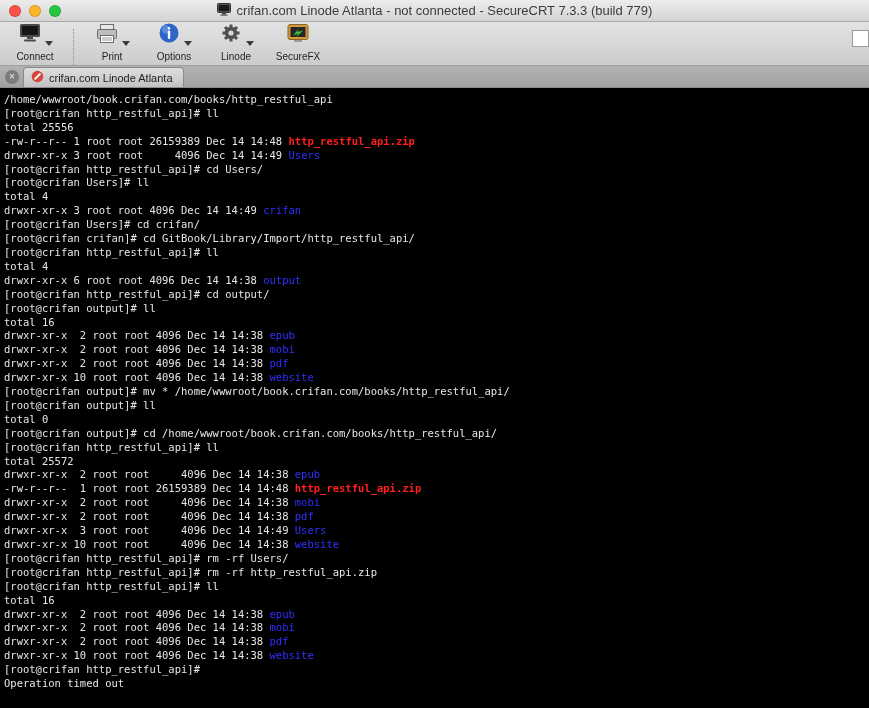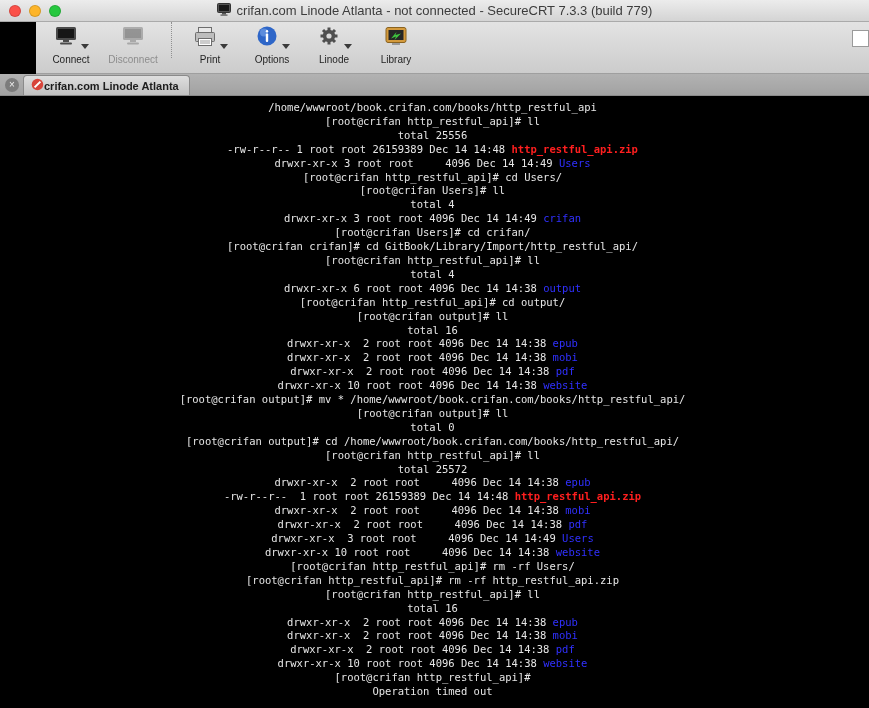--- a/index.html
+++ b/index.html
@@ -16,25 +16,25 @@
   }
   .traffic { position: absolute; left: 9px; top: 5px; display: flex; gap: 8px; }
   .light { width: 12px; height: 12px; border-radius: 50%; border: 1px solid rgba(0,0,0,.15); }
   .light.red    { background: #fb5149; }
   .light.yellow { background: #fdb52a; }
   .light.green  { background: #27c83f; }
   .title { font-size: 13px; color: #3c3c3c; display: flex; align-items: flex-start; gap: 6px; }
 
   
   .toolbar {
-    height: 52px;
+    height: 44px;
     background: linear-gradient(#e3e3e3, #cccccc);
     border-bottom: 1px solid #9f9f9f;
-    display: flex; align-items: flex-start;
-    padding: 0 4px; position: relative; margin-left: 36px;
+    display: flex; align-items: flex-end;
+    padding: 0 4px; position: relative;
   }
   .tb-btn {
     width: 62px; height: 46px;
     display: flex; flex-direction: column; align-items: center; justify-content: center;
     cursor: default;
   }
   .iconrow { display: flex; align-items: flex-end; gap: 2px; height: 28px; }
   .tb-label { font-size: 10px; color: #1f1f1f; margin-top: 1px; }
   .tb-btn.disabled .tb-label { color: #8d8d8d; }
   .tb-btn.disabled svg { opacity: .45; }
@@ -60,40 +60,39 @@
     width: 14px; height: 14px; border-radius: 50%;
     background: #7c7c7c; color: #f0f0f0;
     font-size: 10px; line-height: 14px; text-align: center;
     margin: 0 4px 3px 2px;
   }
   .tab {
     height: 20px;
     background: linear-gradient(#dedede, #c2c2c2);
     border: 1px solid #8a8a8a; border-bottom: none;
     border-radius: 4px 4px 0 0;
-    display: flex; align-items: center; 
+    display: flex; align-items: center; gap: 5px;
     padding: 0 10px 0 7px;
-    font-size: 11px; color: #1d1d1d; font-weight: bold;
+    font-size: 11px; color: #1d1d1d;
   }
 
   
   :root {
     --term-bg: #000000;
     --term-fg: #e6e6e6;
     --dir-blue: #3030ff;
     --arch-red: #ff1f1f;
   }
   .terminal {
     height: 612px; background: var(--term-bg);
     padding: 5px 8px 0 4px;
     font-family: "DejaVu Sans Mono", monospace;
     font-size: 10.5px; line-height: 13.9px;
     white-space: pre;
     overflow: hidden;
-    text-align: center;
   }
   .tline { color: var(--term-fg); }
   .seg.w { color: var(--term-fg); }
   .seg.b { color: var(--dir-blue); font-weight: normal; }
   .seg.r { color: var(--arch-red); font-weight: bold; }
 </style>
 </head>
 <body>
 
 <div class="titlebar">
@@ -126,33 +125,20 @@
           <rect x="10" y="16" width="6" height="2" fill="#4a4a4a"></rect>
           <rect x="7" y="18.5" width="12" height="2" rx="1" fill="#4a4a4a"></rect>
         </svg>
       </span>
       <span class="dd-arrow"></span>
     </div>
     <span class="tb-label">Connect</span>
   </div>
 
 
-  <div class="tb-btn disabled">
-    <div class="iconrow">
-      <span>
-        <svg width="26" height="25" viewBox="0 0 26 25">
-          <rect x="3" y="3" width="20" height="13" rx="1.5" fill="#6f6f6f"></rect>
-          <rect x="5" y="5" width="16" height="9" fill="#3a3a3a"></rect>
-          <rect x="10" y="16" width="6" height="2" fill="#6f6f6f"></rect>
-          <rect x="7" y="18.5" width="12" height="2" rx="1" fill="#6f6f6f"></rect>
-        </svg>
-      </span>
-    </div>
-    <span class="tb-label">Disconnect</span>
-  </div>
 
   <div class="tb-sep"></div>
 
   <div class="tb-btn">
     <div class="iconrow">
       <span>
         <svg width="26" height="25" viewBox="0 0 26 25">
           <rect x="6.5" y="3.5" width="13" height="5" fill="#e8e8e8" stroke="#6d6d6d"></rect>
           <rect x="3.5" y="8.5" width="19" height="9" rx="1" fill="#bdbdbd" stroke="#6d6d6d"></rect>
           <rect x="6.5" y="14.5" width="13" height="7" fill="#ffffff" stroke="#6d6d6d"></rect>
@@ -203,21 +189,21 @@
     <div class="iconrow">
       <span>
         <svg width="26" height="25" viewBox="0 0 26 25">
           <rect x="3" y="3.5" width="20" height="15" rx="2" fill="#d49a3c" stroke="#8a6320"></rect>
           <rect x="5.5" y="6" width="15" height="10" fill="#262626"></rect>
           <path d="M8 14.5 L13.5 8 L12.5 11 L18 9.5 L11.5 16 L13 12.5 Z" fill="#3ec43e"></path>
           <rect x="9" y="19" width="8" height="2" fill="#9a9a9a"></rect>
         </svg>
       </span>
     </div>
-    <span class="tb-label">Library</span>
+    <span class="tb-label">SecureFX</span>
   </div>
 
   <div class="white-box"></div>
 </div>
 
 <div class="tabbar">
   <div class="tab-close-all">×</div>
   <div class="tab">
     <span>
       <svg width="13" height="13" viewBox="0 0 14 14">

